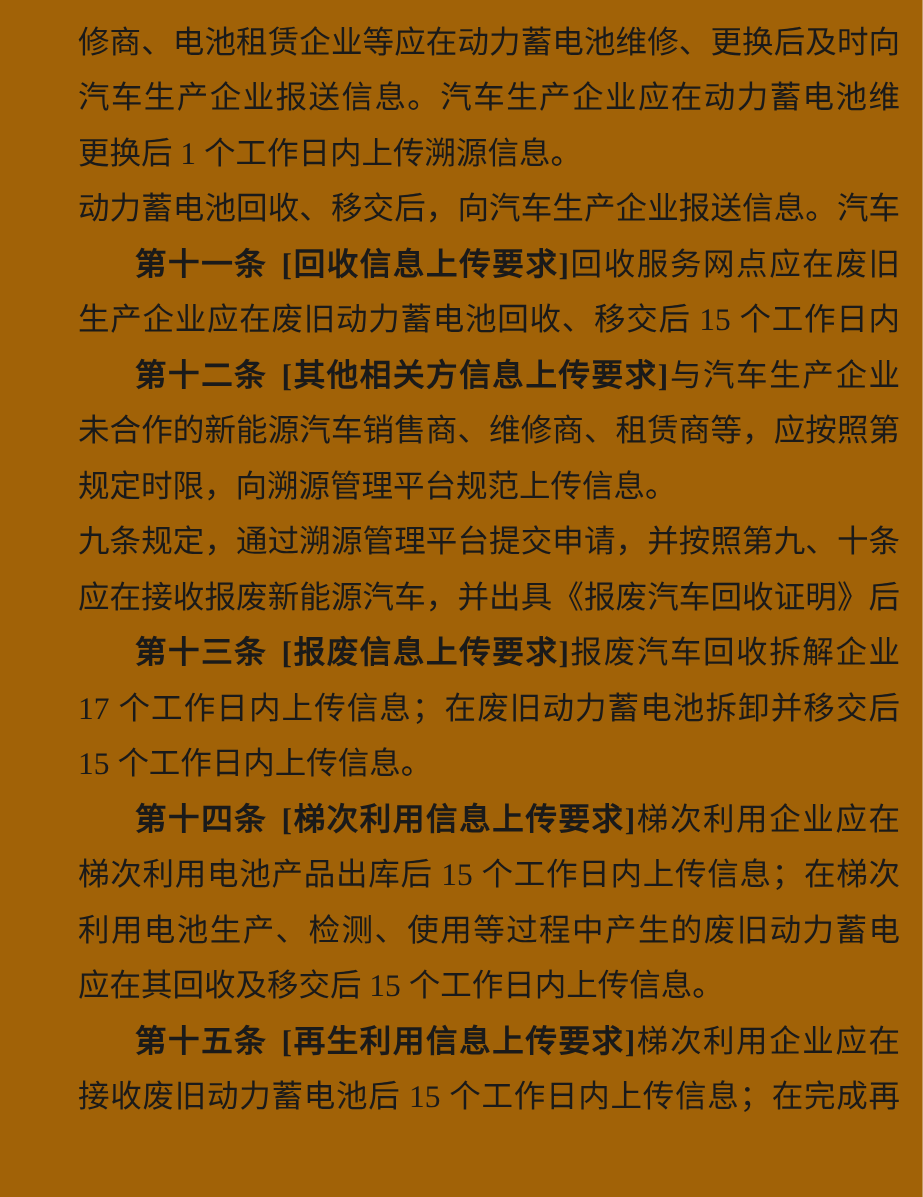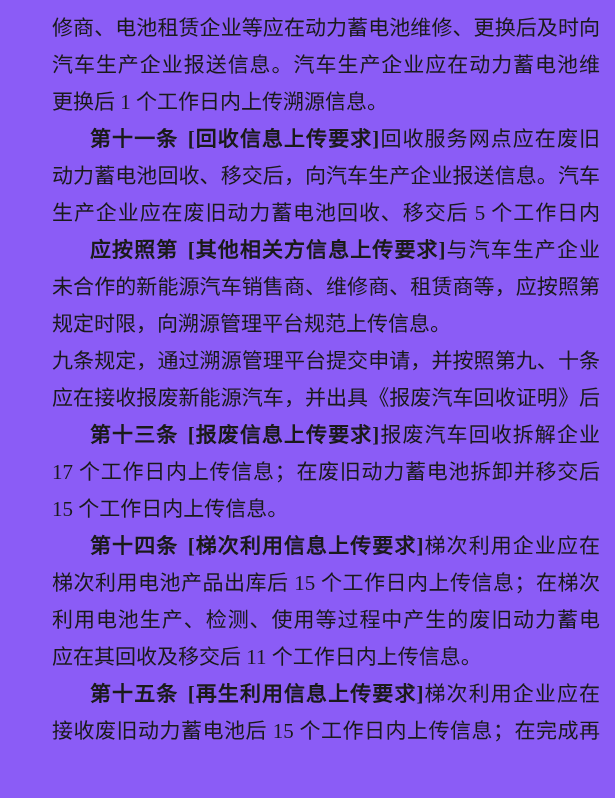--- a/index.html
+++ b/index.html
@@ -11,21 +11,21 @@
     width: 615px;
     height: 798px;
     overflow: hidden;
     font-family: "Liberation Serif", "DejaVu Serif", serif;
   }
   .page {
     box-sizing: border-box;
     width: 615px;
     height: 798px;
     padding: 10px 15px 0 52px;
-    background: #8b5cf6;
+    background: #a16207;
     color: #1a1a1a;
     font-size: 21px;
     line-height: 37px;
   }
   .para { margin: 0; }
   .line {
     white-space: pre-wrap;
     text-align: justify;
     text-align-last: justify;
     height: 37px;
@@ -45,44 +45,44 @@
 
 <div class="page">
 
   <div class="para">
     <div class="line">修商、电池租赁企业等应在动力蓄电池维修、更换后及时向</div>
     <div class="line">汽车生产企业报送信息。汽车生产企业应在动力蓄电池维修、</div>
     <div class="line short">更换后 1 个工作日内上传溯源信息。</div>
   </div>
 
   <div class="para">
+    <div class="line">动力蓄电池回收、移交后，向汽车生产企业报送信息。汽车</div>
     <div class="line indent"><span class="bold article-number">第十一条</span><span class="bold">[回收信息上传要求]</span><span>回收服务网点应在废旧</span></div>
-    <div class="line">动力蓄电池回收、移交后，向汽车生产企业报送信息。汽车</div>
-    <div class="line">生产企业应在废旧动力蓄电池回收、移交后 5 个工作日内</div>
+    <div class="line">生产企业应在废旧动力蓄电池回收、移交后 15 个工作日内</div>
   </div>
 
   <div class="para">
-    <div class="line indent"><span class="bold article-number">应按照第</span><span class="bold">[其他相关方信息上传要求]</span><span>与汽车生产企业</span></div>
+    <div class="line indent"><span class="bold article-number">第十二条</span><span class="bold">[其他相关方信息上传要求]</span><span>与汽车生产企业</span></div>
     <div class="line">未合作的新能源汽车销售商、维修商、租赁商等，应按照第</div>
     <div class="line short">规定时限，向溯源管理平台规范上传信息。</div>
     <div class="line">九条规定，通过溯源管理平台提交申请，并按照第九、十条</div>
   </div>
 
   <div class="para">
     <div class="line">应在接收报废新能源汽车，并出具《报废汽车回收证明》后</div>
     <div class="line indent"><span class="bold article-number">第十三条</span><span class="bold">[报废信息上传要求]</span><span>报废汽车回收拆解企业</span></div>
     <div class="line">17 个工作日内上传信息；在废旧动力蓄电池拆卸并移交后</div>
     <div class="line short">15 个工作日内上传信息。</div>
   </div>
 
   <div class="para">
     <div class="line indent"><span class="bold article-number">第十四条</span><span class="bold">[梯次利用信息上传要求]</span><span>梯次利用企业应在</span></div>
     <div class="line">梯次利用电池产品出库后 15 个工作日内上传信息；在梯次</div>
     <div class="line">利用电池生产、检测、使用等过程中产生的废旧动力蓄电池，</div>
-    <div class="line short">应在其回收及移交后 11 个工作日内上传信息。</div>
+    <div class="line short">应在其回收及移交后 15 个工作日内上传信息。</div>
   </div>
 
   <div class="para">
     <div class="line indent"><span class="bold article-number">第十五条</span><span class="bold">[再生利用信息上传要求]</span><span>梯次利用企业应在</span></div>
     <div class="line">接收废旧动力蓄电池后 15 个工作日内上传信息；在完成再</div>
   </div>
 
 </div>
 
 </body></html>

